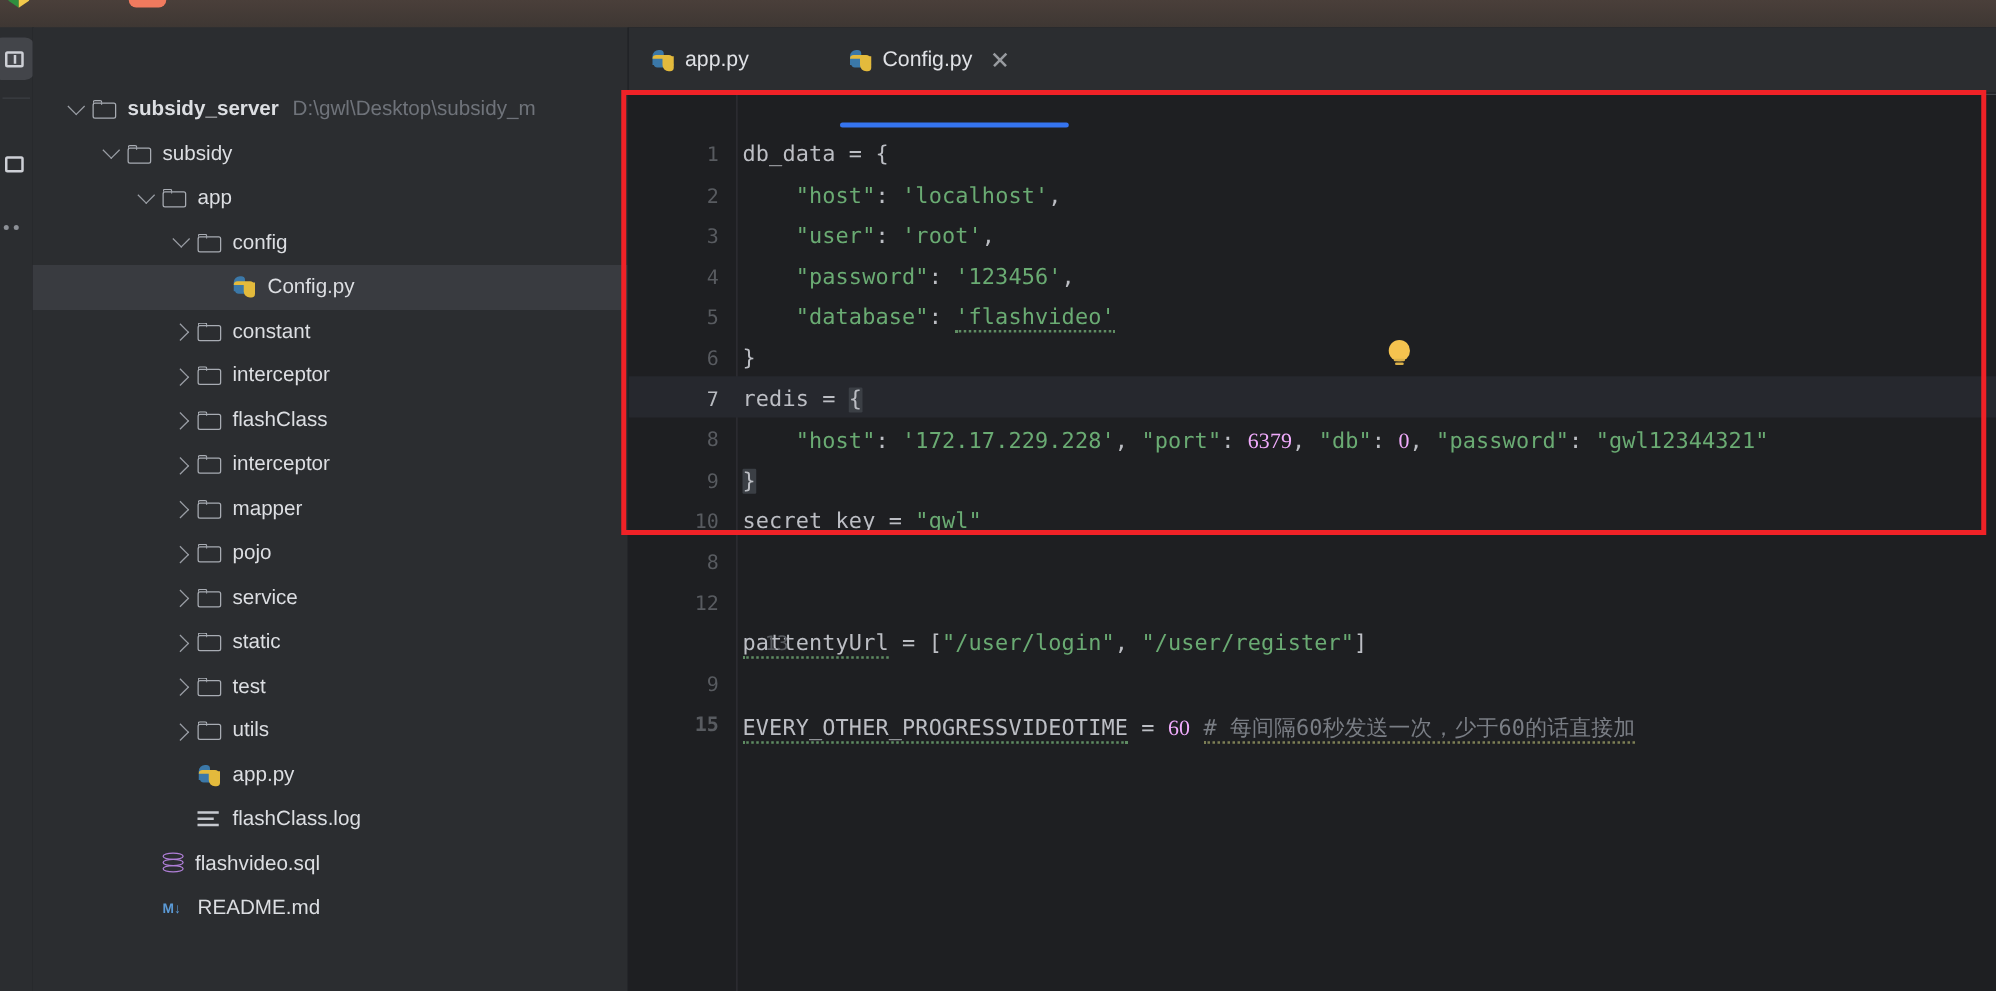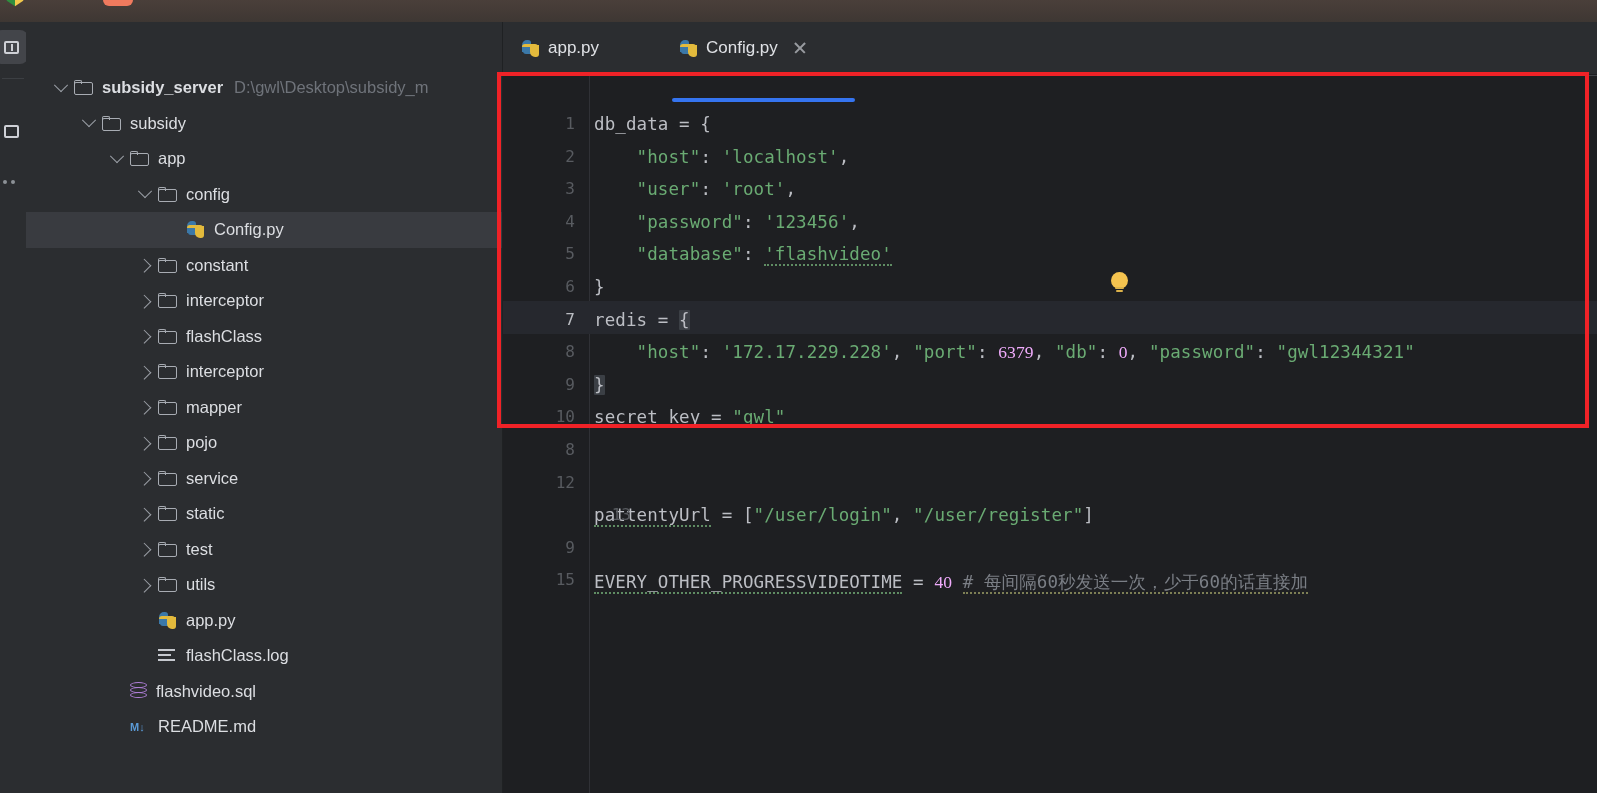--- a/index.html
+++ b/index.html
@@ -396,38 +396,38 @@
         <div class="cl" style="top: 170.4px;">    <span class="str">"database"</span>: <span class="str squig-green">'flashvideo'</span></div>
         <div class="cl" style="top: 203px;">}</div>
         <div class="cl" style="top: 235.6px;">redis = <span class="brace-hl">{</span></div>
         <div class="cl" style="top: 268.2px;">    <span class="str">"host"</span>: <span class="str">'172.17.229.228'</span>, <span class="str">"port"</span>: <span class="num">6379</span>, <span class="str">"db"</span>: <span class="num">0</span>, <span class="str">"password"</span>: <span class="str">"gwl12344321"</span></div>
         <div class="cl" style="top: 300.8px;"><span class="brace-hl">}</span></div>
         <div class="cl" style="top: 333.4px;">secret_key = <span class="str">"gwl"</span></div>
         <div class="cl" style="top: 366px;"></div>
         <div class="cl" style="top: 398.6px;"></div>
         <div class="cl" style="top: 431.2px;"><span class="squig-green">pattentyUrl</span> = [<span class="str">"/user/login"</span>, <span class="str">"/user/register"</span>]</div>
         <div class="cl" style="top: 463.8px;"></div>
-        <div class="cl" style="top: 496.4px;"><span class="squig-green">EVERY_OTHER_PROGRESSVIDEOTIME</span> = <span class="num">40</span> <span class="com squig-gray"># 每间隔60秒发送一次，少于60的话直接加</span></div>
+        <div class="cl" style="top: 496.4px;"><span class="squig-green">EVERY_OTHER_PROGRESSVIDEOTIME</span> = <span class="num">60</span> <span class="com squig-gray"># 每间隔60秒发送一次，少于60的话直接加</span></div>
       </div>
     <div class="bulb" id="bulb" style="left:608px;top:250px;">
       <span class="glass"></span>
         <span class="base"></span>
         <span class="base2"></span>
     </div>
   <div class="ln" style="top: 92px; right: 1022px;">1</div>
       <div class="ln" style="top: 124.6px; right: 1022px;">2</div>
       <div class="ln" style="top: 157.2px; right: 1022px;">3</div>
       <div class="ln" style="top: 189.8px; right: 1022px;">4</div>
       <div class="ln" style="top: 222.4px; right: 1022px;">5</div>
       <div class="ln" style="top: 255px; right: 1022px;">6</div>
       <div class="ln cur" style="top: 287.6px; right: 1022px;">7</div>
       <div class="ln" style="top: 320.2px; right: 1022px;">8</div>
       <div class="ln" style="top: 352.8px; right: 1022px;">9</div>
       <div class="ln" style="top: 385.4px; right: 1022px;">10</div>
       <div class="ln" style="top: 418px; right: 1022px;">8</div>
       <div class="ln" style="top: 450.6px; right: 1022px;">12</div>
       <div class="ln" style="top: 483.2px; right: 966px;">13</div>
       <div class="ln" style="top: 515.8px; right: 1022px;">9</div>
-      <div class="ln" style="top: 548.4px; right: 1022px;">15</div>
+      <div class="ln" style="top: 548.4px; right: 1022px; font-weight: bold;">15</div>
     </div>
 
   <div class="redbox" id="redbox" style="left: 497px; top: 72px; width: 1092px; height: 356px; border-color: rgb(240, 34, 39);"></div>
 </div>
 
 </body></html>

